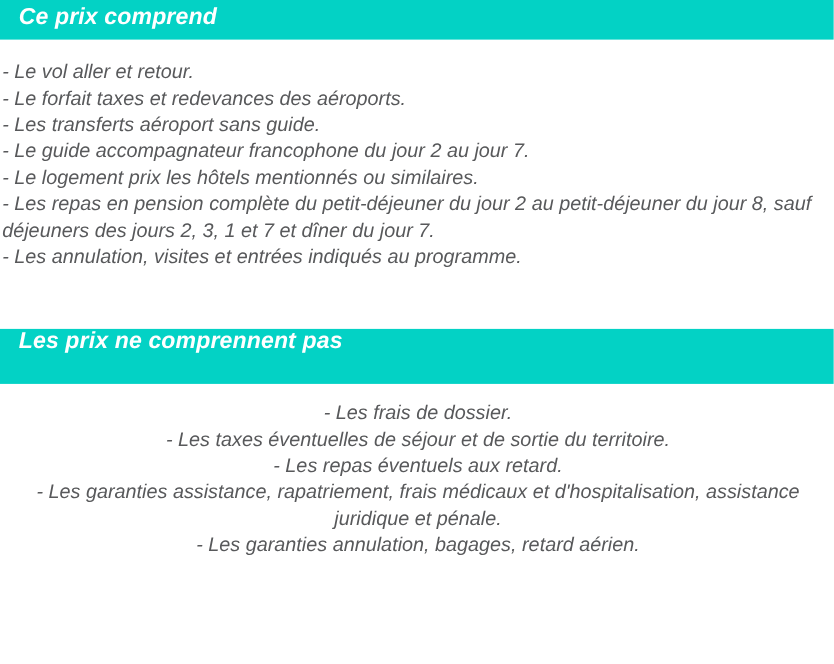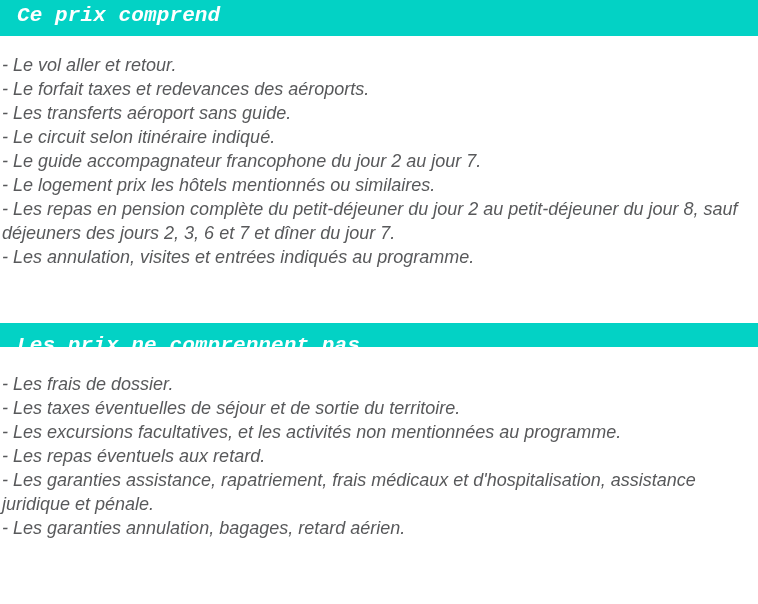--- a/index.html
+++ b/index.html
@@ -22,21 +22,21 @@
   .section {
     width: 758px;
   }
   .section-header {
     background: #03d2c5;
     width: 758px;
     box-sizing: border-box;
   }
   .section-header-title {
     color: #ffffff;
-    font-family: Liberation Mono, monospace;
+    font-family: Liberation Sans, sans-serif;
     font-style: italic;
     font-weight: bold;
     font-size: 21px;
     line-height: 22px;
     letter-spacing: 0.1px;
     padding-left: 17px;
     margin: 0;
     white-space: nowrap;
   }
   .section-body {
@@ -57,53 +57,51 @@
   }
 
   
   #section-included .section-header { height: 36px; padding-top: 5px; }
   #section-included .section-body { padding-top: 17px; }
 
   
   .section-gap { height: 54px; }
 
   
-  #section-excluded .section-header { height: 24px; padding-top: 12px; }
-  #section-excluded .section-body { padding-top: 25px; }
+  #section-excluded .section-header { height: 50px; padding-top: 0; }
+  #section-excluded .section-body { padding-top: 14px; text-align: center; }
 </style>
 </head>
 <body>
 
 <div class="page">
 
   <div class="section" id="section-included">
     <div class="section-header">
       <div class="section-header-title">Ce prix comprend</div>
     </div>
     <div class="section-body">
         <p class="bullet-line">- Le vol aller et retour.</p>
         <p class="bullet-line">- Le forfait taxes et redevances des aéroports.</p>
         <p class="bullet-line">- Les transferts aéroport sans guide.</p>
-        <p class="bullet-line">- Le circuit selon itinéraire indiqué.</p>
         <p class="bullet-line">- Le guide accompagnateur francophone du jour 2 au jour 7.</p>
         <p class="bullet-line">- Le logement prix les hôtels mentionnés ou similaires.</p>
-        <p class="bullet-line">- Les repas en pension complète du petit-déjeuner du jour 2 au petit-déjeuner du jour 8, sauf déjeuners des jours 2, 3, 6 et 7 et dîner du jour 7.</p>
+        <p class="bullet-line">- Les repas en pension complète du petit-déjeuner du jour 2 au petit-déjeuner du jour 8, sauf déjeuners des jours 2, 3, 1 et 7 et dîner du jour 7.</p>
         <p class="bullet-line">- Les annulation, visites et entrées indiqués au programme.</p>
       </div>
   </div>
 
   <div class="section-gap"></div>
 
   <div class="section" id="section-excluded">
     <div class="section-header">
       <div class="section-header-title">Les prix ne comprennent pas</div>
     </div>
     <div class="section-body">
         <p class="bullet-line">- Les frais de dossier.</p>
         <p class="bullet-line">- Les taxes éventuelles de séjour et de sortie du territoire.</p>
-        <p class="bullet-line">- Les excursions facultatives, et les activités non mentionnées au programme.</p>
         <p class="bullet-line">- Les repas éventuels aux retard.</p>
         <p class="bullet-line">- Les garanties assistance, rapatriement, frais médicaux et d'hospitalisation, assistance juridique et pénale.</p>
         <p class="bullet-line">- Les garanties annulation, bagages, retard aérien.</p>
       </div>
   </div>
 
 </div>
 
 </body></html>

